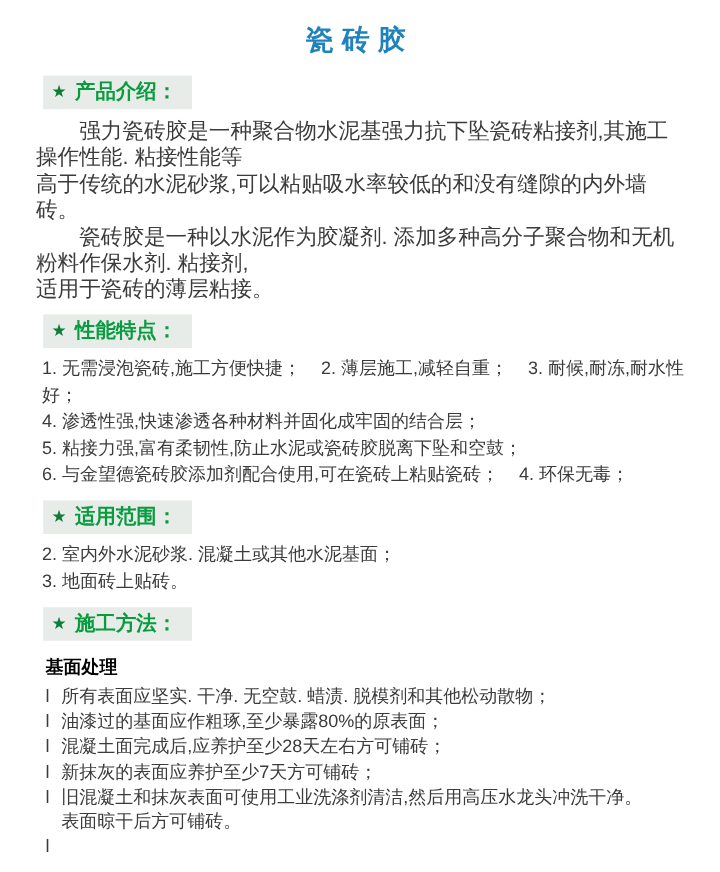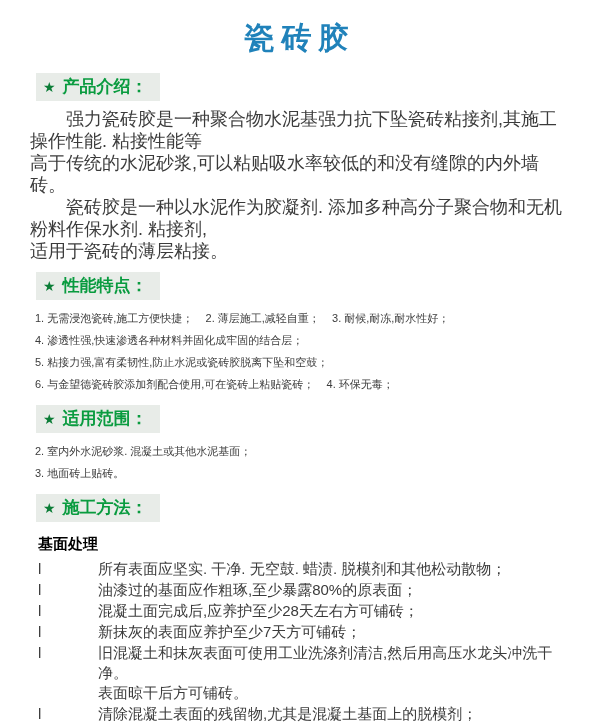--- a/index.html
+++ b/index.html
@@ -2,46 +2,46 @@
 <html><head>
 <meta charset="utf-8">
 <style>
   html,body{margin:0;padding:0;background:#ffffff;}
   .page{
     width:600px;height:727px;overflow:hidden;background:#ffffff;
     font-family:"Liberation Sans","DejaVu Sans",sans-serif;
     color:#3b3b3b;box-sizing:border-box;padding-top:14px;
   }
   .doc-title{
-    text-align:center;color:#2082ba;font-size:30px;font-weight:bold;
+    text-align:center;color:#2082ba;font-size:23px;font-weight:bold;
     letter-spacing:7px;margin:4px 0 14px 0;
   }
   .sec-heading{
     width:fit-content;background:#e8ece8;color:#099b3f;
     font-size:17px;font-weight:bold;
     margin:10px 0 7px 36px;padding:2px 12px 3px 7px;
     display:flex;align-items:center;
   }
   .star{color:#0c7d37;font-size:14px;margin-right:7px;}
   .para{
     margin:0 28px 0 30px;font-size:18px;line-height:22px;
     text-indent:2em;white-space:pre-wrap;
   }
   .num-line{
-    margin:0 26px 0 35px;font-size:11px;line-height:22px;white-space:pre-wrap;
+    margin:0 26px 0 35px;font-size:15px;line-height:22px;white-space:pre-wrap;
   }
   .subhead{
     color:#000000;font-size:15px;font-weight:bold;
     margin:13px 0 5px 38px;
   }
   .bullet{
     display:flex;margin:0 22px 1px 38px;font-size:15px;line-height:20px;
   }
   .marker{flex:none;width:13px;color:#3b3b3b;}
-  .btext{white-space:pre-wrap;margin-left:47px;}
+  .btext{white-space:pre-wrap;}
 </style>
 </head>
 <body>
 
 <div class="page">
 
   <div class="doc-title">瓷砖胶</div>
 
   <div class="sec-heading">
     <span class="star">★</span>
@@ -91,16 +91,15 @@
     <span class="marker">l</span>
     <span class="btext">新抹灰的表面应养护至少7天方可铺砖；</span>
   </div>
   <div class="bullet">
     <span class="marker">l</span>
     <span class="btext">旧混凝土和抹灰表面可使用工业洗涤剂清洁,然后用高压水龙头冲洗干净。
 表面晾干后方可铺砖。</span>
   </div>
   <div class="bullet">
     <span class="marker">l</span>
-    <span class="btext">清除混凝土表面的残留物,尤其是混凝土基面上的脱模剂；</span>
   </div>
 
 </div>
 
 </body></html>

